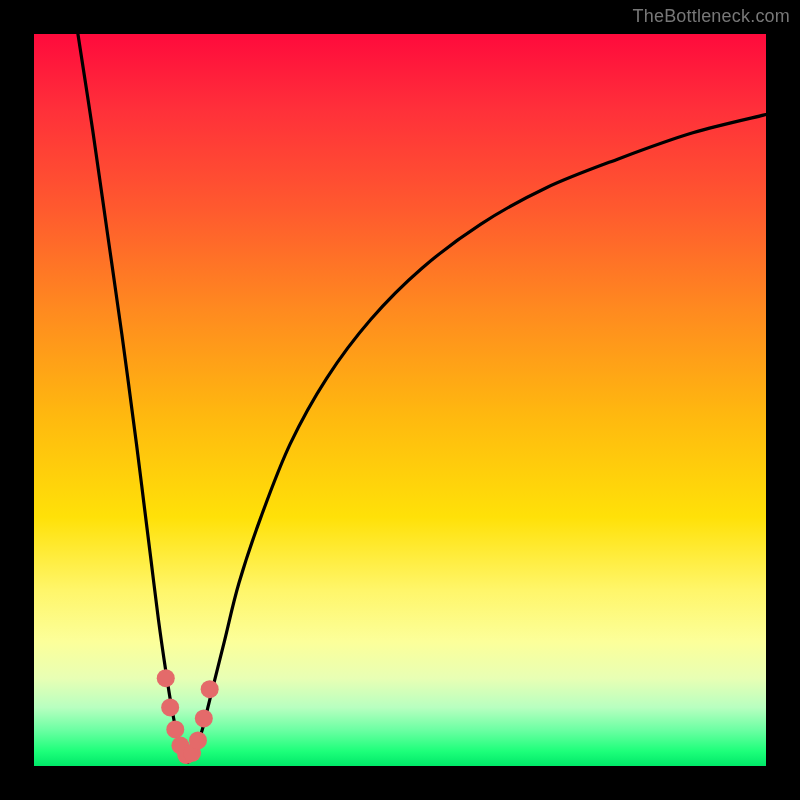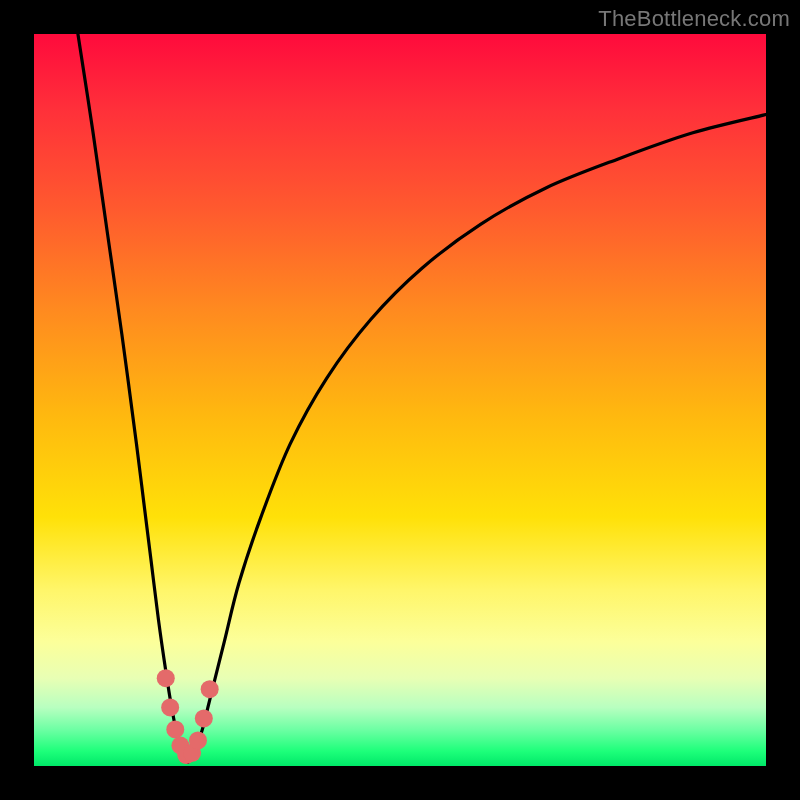--- a/index.html
+++ b/index.html
@@ -47,21 +47,21 @@
     top: 0;
     width: 732px;
     height: 732px;
     overflow: visible;
   }
   .watermark {
     position: absolute;
     top: 6px;
     right: 10px;
     color: #777;
-    font-size: 22px;
+    font-size: 18px;
     letter-spacing: 0.2px;
     user-select: none;
   }
 </style>
 </head>
 <body>
 
 <div class="frame">
 
   <div class="plot">

